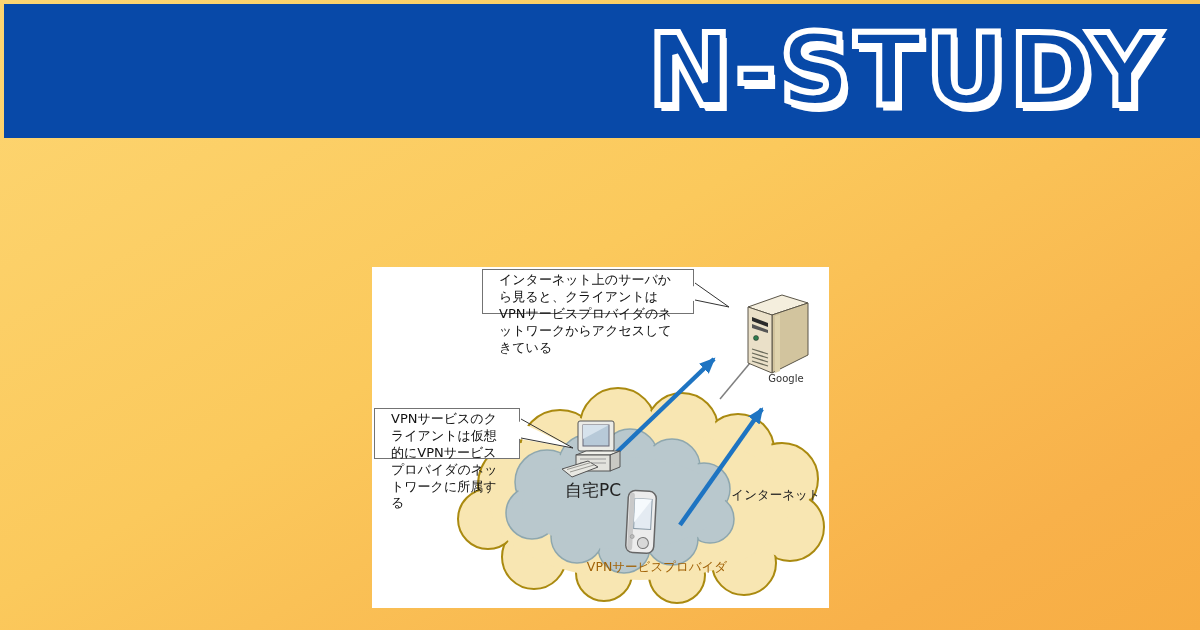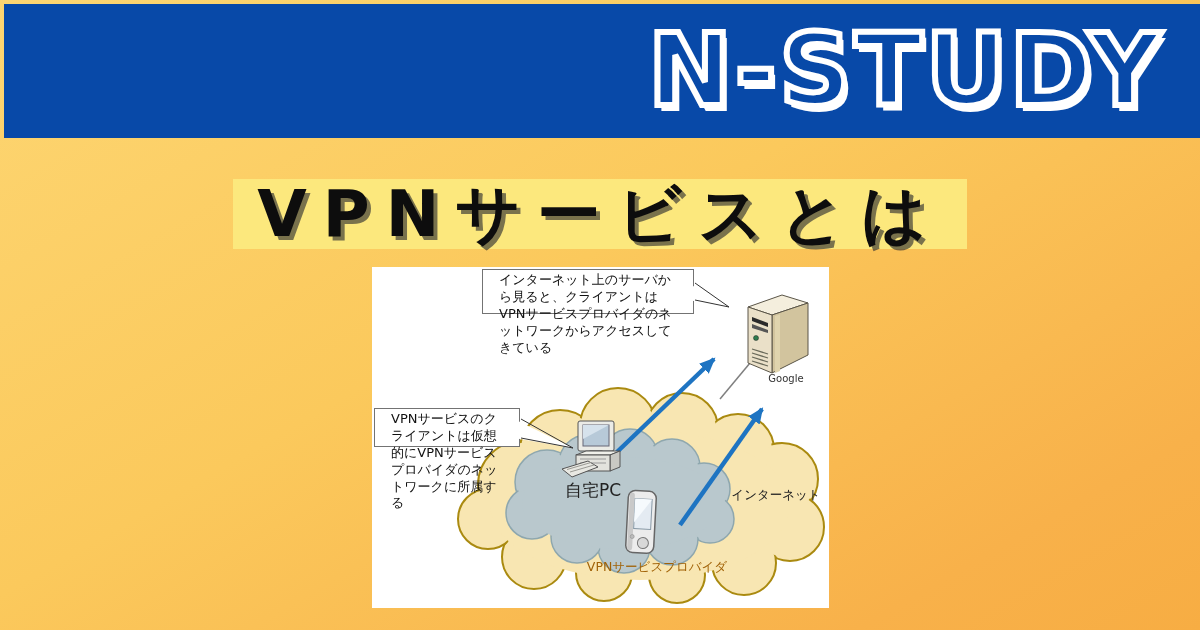--- a/index.html
+++ b/index.html
@@ -47,35 +47,32 @@
   .lab-google{left:414px;top:106px;font-size:10px;}
   .lab-pc{left:221px;top:212px;font-size:17px;color:#222;}
   .lab-provider{left:285px;top:292px;font-size:12.5px;color:#a16207;}
   .lab-internet{left:404px;top:220px;font-size:12.5px;color:#222;}
   .callout{
     position:absolute;background:#ffffff;border:1px solid #737373;
     font-size:13px;line-height:1.3;color:#111;
     padding:2px 16px;box-sizing:border-box;
   }
   .callout-top{left:110px;top:2px;width:212px;height:45px;}
-  .callout-left{left:2px;top:141px;width:146px;height:39px;}
+  .callout-left{left:2px;top:141px;width:146px;height:51px;}
   .overlay{pointer-events:none;}
 </style>
 </head>
 <body>
 
 <div class="page">
 
   <div class="header">
     <div class="logo">N-STUDY</div>
   </div>
 
-  <div class="title-row">
-    <div class="title-highlight">VPNサービスとは</div>
-  </div>
 
   <div class="panel">
 
     <svg width="457" height="341" viewBox="0 0 457 341">
       <defs>
         <marker id="ah" markerWidth="20" markerHeight="16" refX="14" refY="7" orient="auto" markerUnits="userSpaceOnUse">
           <path d="M0,0 L16,7 L0,14 z" fill="#1e74c2"></path>
         </marker>
       </defs>
 

